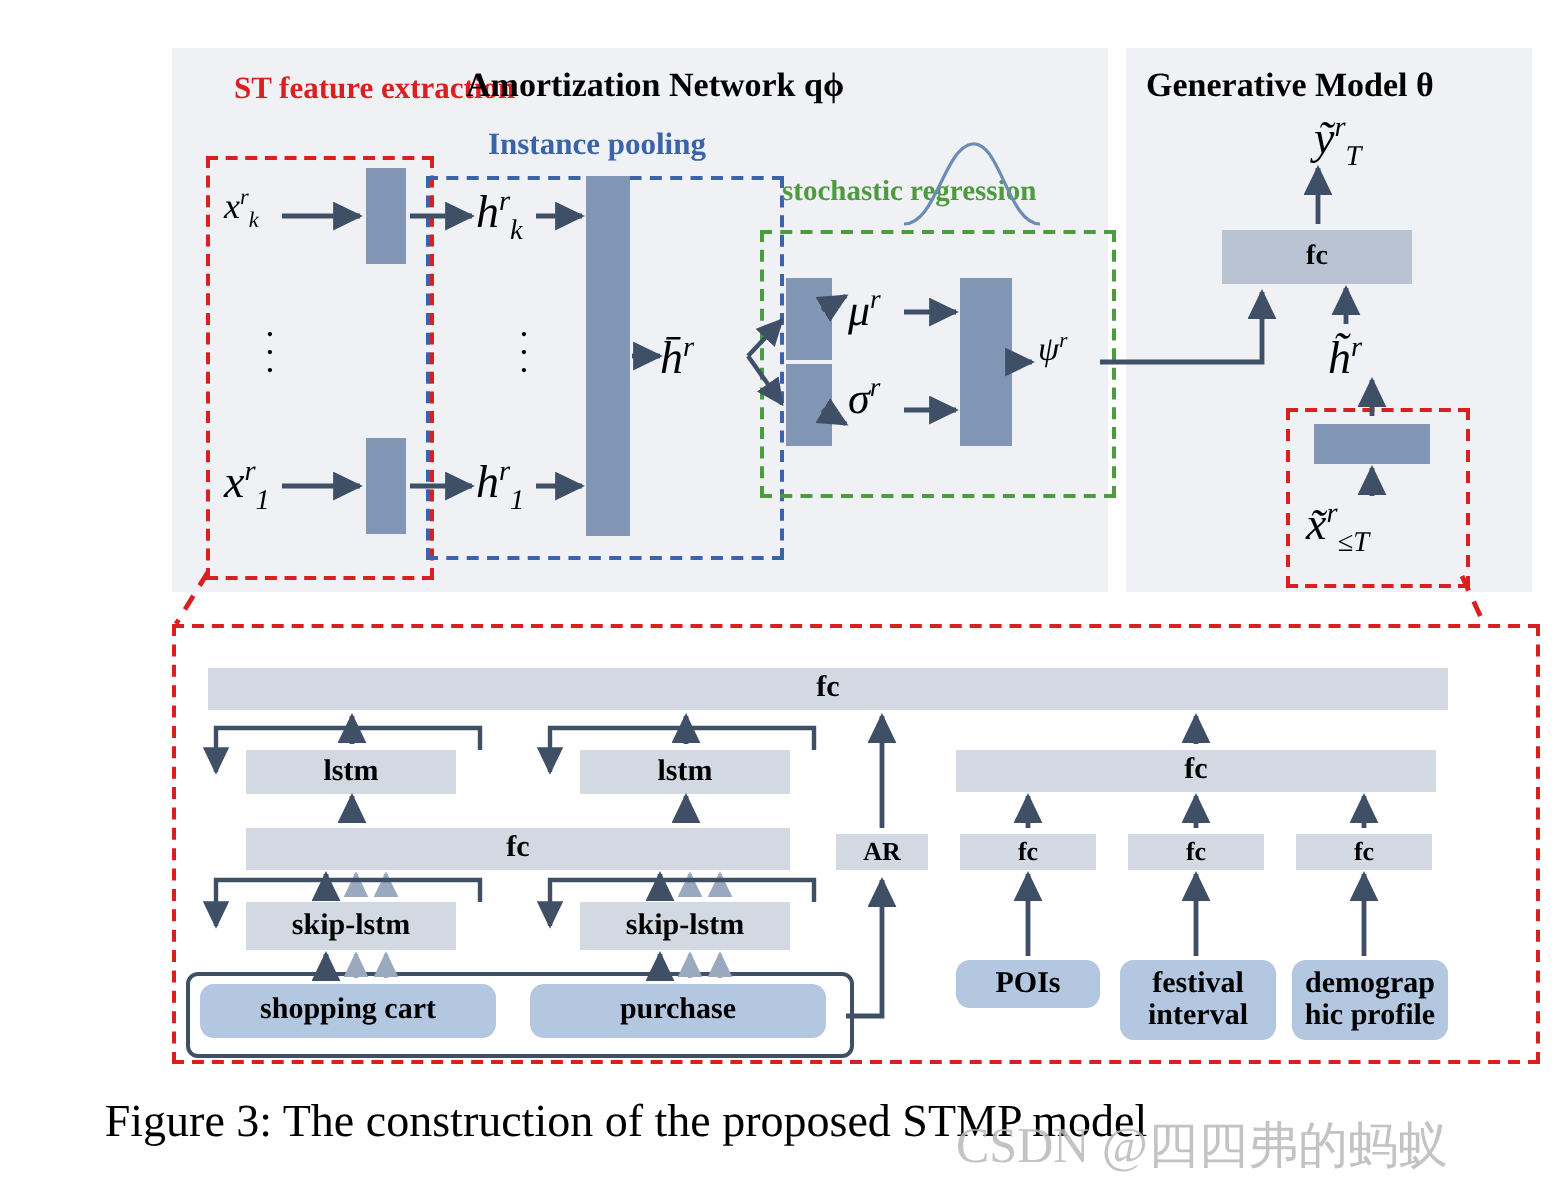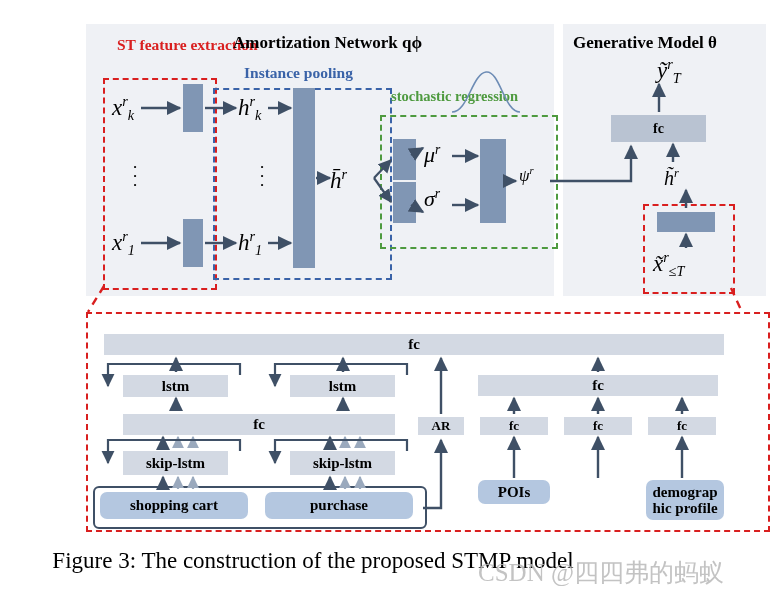--- a/index.html
+++ b/index.html
@@ -29,30 +29,30 @@
   #ttl-st{left:117px;top:36px;width:96px;color:#d91f1f;font-size:15.5px;
           text-align:center;line-height:1.15;}
   #ttl-amort{left:233px;top:33px;color:#000;font-size:17px;}
   #ttl-instance{left:244px;top:64px;color:#3a63a8;font-size:15.5px;}
   #ttl-stoch{left:391px;top:88px;color:#4e9a3f;font-size:14.5px;}
   #ttl-gen{left:573px;top:33px;color:#000;font-size:17px;}
 
   
   .math{position:absolute;font-family:"Liberation Serif",serif;font-style:italic;
         color:#000;white-space:nowrap;}
-  #lab-xk{left:112px;top:93px;font-size:23px;}
+  #lab-xk{left:112px;top:93px;font-size:18px;}
   #lab-x1{left:112px;top:228px;font-size:23px;}
   #lab-hk{left:238px;top:93px;font-size:23px;}
   #lab-h1{left:238px;top:228px;font-size:23px;}
   #lab-hbar{left:330px;top:166px;font-size:23px;}
   #lab-mu{left:424px;top:142px;font-size:22px;}
   #lab-sigma{left:424px;top:186px;font-size:22px;}
   #lab-psi{left:519px;top:165px;font-size:17px;}
   #lab-ytilde{left:657px;top:56px;font-size:23px;}
-  #lab-htilde{left:664px;top:166px;font-size:20px;}
+  #lab-htilde{left:664px;top:166px;font-size:23px;}
   #lab-xtilde{left:653px;top:249px;font-size:23px;}
 
   .sup{font-size:0.62em;vertical-align:super;font-style:italic;}
   .sub{font-size:0.62em;vertical-align:sub;font-style:italic;}
 
   
   .rect{position:absolute;background:#8096b4;}
   #r-xk{left:183px;top:84px;width:20px;height:48px;}
   #r-x1{left:183px;top:219px;width:20px;height:48px;}
   #r-pool{left:293px;top:88px;width:22px;height:180px;}
@@ -201,20 +201,21 @@
   <div class="bbar sm" id="b-fc-p1">fc</div>
   <div class="bbar sm" id="b-fc-p2">fc</div>
   <div class="bbar sm" id="b-fc-p3">fc</div>
   <div class="bbar" id="b-skip-1">skip-lstm</div>
   <div class="bbar" id="b-skip-2">skip-lstm</div>
 
   <div id="b-wrap-inputs"></div>
   <div class="inbox" id="b-shopping">shopping cart</div>
   <div class="inbox" id="b-purchase">purchase</div>
   <div class="inbox" id="b-pois">POIs</div>
+  <div class="inbox" id="b-festival">festival interval</div>
   <div class="inbox" id="b-demo">demograp hic profile</div>
 
   <svg class="overlay" viewBox="0 0 777 598">
     <defs>
       <marker id="ah" markerWidth="7" markerHeight="7" refX="5.6" refY="3" orient="auto">
         <path d="M0,0 L6.2,3 L0,6 z" fill="#3f5066"></path>
       </marker>
       <marker id="ahL" markerWidth="6.5" markerHeight="6.5" refX="5.2" refY="2.8" orient="auto">
         <path d="M0,0 L5.8,2.8 L0,5.6 z" fill="#9aa9bd"></path>
       </marker>

